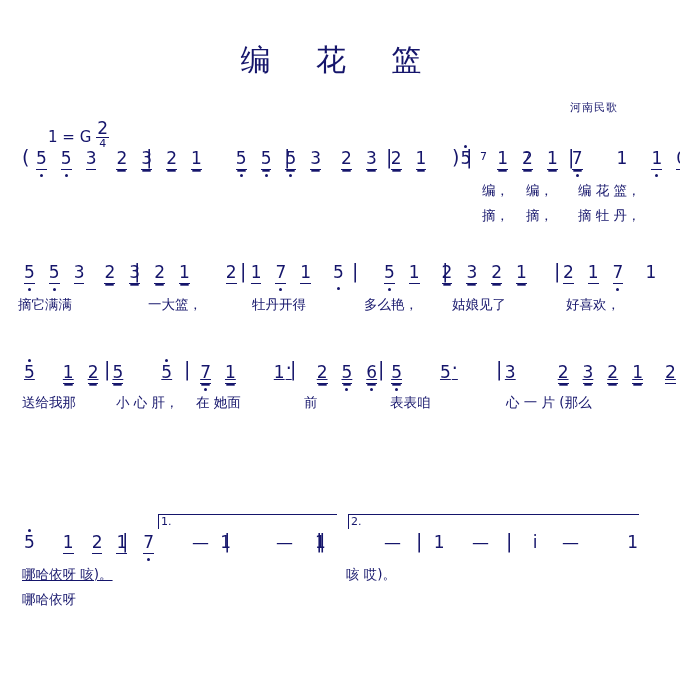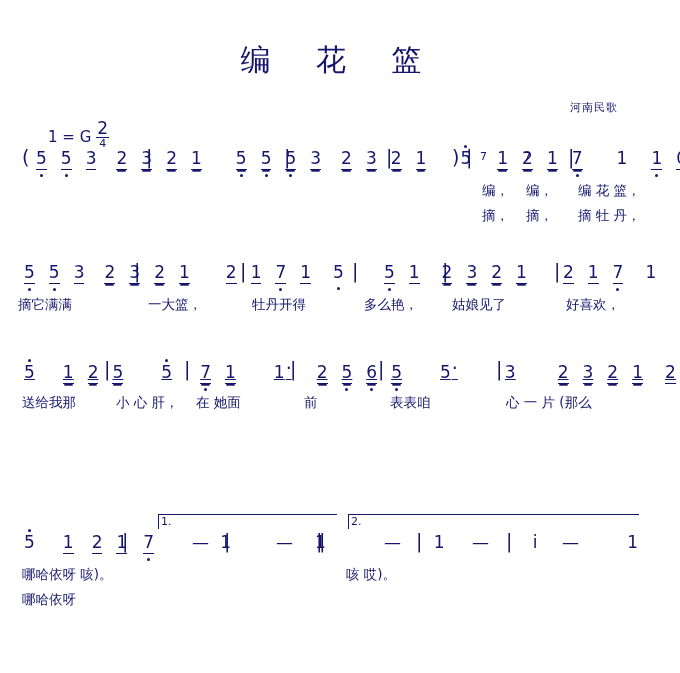--- a/index.html
+++ b/index.html
@@ -219,21 +219,21 @@
       </div>
     </div>
 
   <div class="system" id="sys4" style="top:532px;">
       <div class="repeat-box" style="left: 158px; top: -18px; width: 178px;"></div>
       <div class="repeat-label" style="left: 161px; top: -17px;">1.</div>
       <div class="repeat-box" style="left: 348px; top: -18px; width: 290px;"></div>
       <div class="repeat-label" style="left: 351px; top: -17px;">2.</div>
       <div class="notes-line"><span class="tok num dot-under dot-r" style="left: 24px;">5</span><span class="tok num beam1" style="left: 52px;">1</span><span class="tok num beam1" style="left: 70px;">2</span><span class="tok num beam1" style="left: 84px;">1</span><span class="tok num beam1 dot-under" style="left: 100px;">7</span><span class="tok bar" style="left: 122px;">|</span><span class="tok num" style="left: 166px;">1</span><span class="tok dash" style="left: 192px;">—</span><span class="tok bar" style="left: 224px;">|</span><span class="tok num" style="left: 250px;">1</span><span class="tok dash" style="left: 276px;">—</span><span class="tok bar" style="left: 316px;">‖</span><span class="tok num" style="left: 358px;">1</span><span class="tok dash" style="left: 384px;">—</span><span class="tok bar" style="left: 416px;">|</span><span class="tok num" style="left: 446px;">i</span><span class="tok dash" style="left: 472px;">—</span><span class="tok bar" style="left: 506px;">|</span><span class="tok num" style="left: 536px;">1</span><span class="tok dash" style="left: 562px;">—</span></div>
       <div class="lyric-line">
-        <span class="lyr" style="left: 22px;">哪哈依呀 咳)。</span>
+        <span class="lyr" style="left: 22px; text-decoration: underline;">哪哈依呀 咳)。</span>
         <span class="lyr" style="left: 346px;">咳   哎)。</span>
       </div>
       <div class="lyric-line">
         <span class="lyr" style="left: 22px;">哪哈依呀</span>
       </div>
     </div>
 
 </div>
 
 </body></html>

